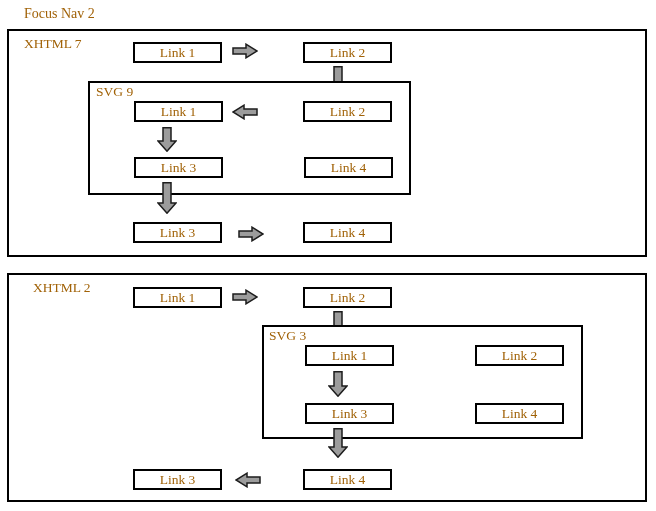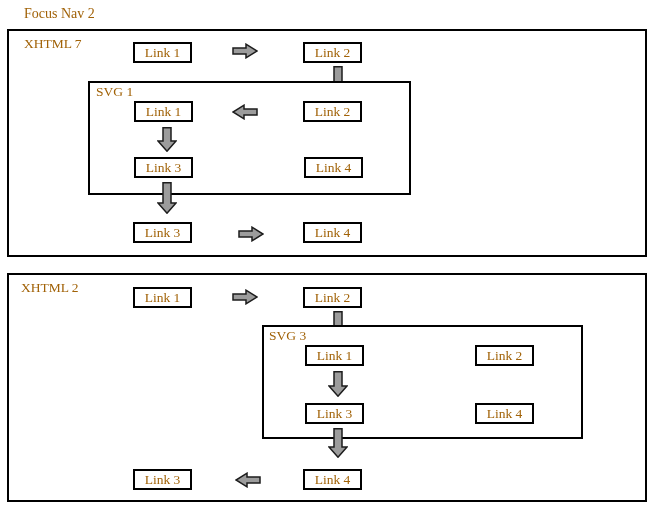--- a/index.html
+++ b/index.html
@@ -31,21 +31,21 @@
     box-sizing: border-box;
   }
   .plabel {
     position: absolute;
     font-size: 13.5px;
     line-height: 16px;
     white-space: pre;
   }
   .link {
     position: absolute;
-    width: 59px;
+    width: 89px;
     height: 21px;
     border: 2px solid var(--box-border);
     background: var(--bg);
     box-sizing: border-box;
     display: flex;
     align-items: center;
     justify-content: center;
     font-size: 13.5px;
     white-space: pre;
     cursor: pointer;
@@ -76,21 +76,21 @@
   </svg>
 
   <div class="link" style="left:303px; top:42px;">Link 2</div>
 
   <svg class="arrow" style="left:328px; top:66px;" width="20" height="27" viewBox="0 0 20 27">
     <polygon points="6,0.8 14,0.8 14,16 19,16 10,26.2 1,16 6,16"></polygon>
   </svg>
 
   <div class="panel" style="left:88px; top:81px; width:323px; height:114px;"></div>
 
-  <div class="plabel" style="left:96px; top:84px;">SVG 1</div>
+  <div class="plabel" style="left:96px; top:84px;">SVG 9</div>
 
   <div class="link" style="left:134px; top:101px;">Link 1</div>
 
   <svg class="arrow" style="left:232px; top:104px;" width="26" height="16" viewBox="0 0 26 16">
     <polygon points="25,5 12,5 12,1.2 1,8 12,14.8 12,11 25,11"></polygon>
   </svg>
 
   <div class="link" style="left:303px; top:101px;">Link 2</div>
 
   <svg class="arrow" style="left:157px; top:127px;" width="20" height="25" viewBox="0 0 20 25">
@@ -108,21 +108,21 @@
   <div class="link" style="left:133px; top:222px;">Link 3</div>
 
   <svg class="arrow" style="left:238px; top:226px;" width="26" height="16" viewBox="0 0 26 16">
     <polygon points="1,5 14,5 14,1.2 25,8 14,14.8 14,11 1,11"></polygon>
   </svg>
 
   <div class="link" style="left:303px; top:222px;">Link 4</div>
 
   <div class="panel" style="left:7px; top:273px; width:640px; height:229px;"></div>
 
-  <div class="plabel" style="left:21px; top:280px;">XHTML 2</div>
+  <div class="plabel" style="left:33px; top:280px;">XHTML 2</div>
 
   <div class="link" style="left:133px; top:287px;">Link 1</div>
 
   <svg class="arrow" style="left:232px; top:289px;" width="26" height="16" viewBox="0 0 26 16">
     <polygon points="1,5 14,5 14,1.2 25,8 14,14.8 14,11 1,11"></polygon>
   </svg>
 
   <div class="link" style="left:303px; top:287px;">Link 2</div>
 
   <svg class="arrow" style="left:328px; top:311px;" width="20" height="27" viewBox="0 0 20 27">

